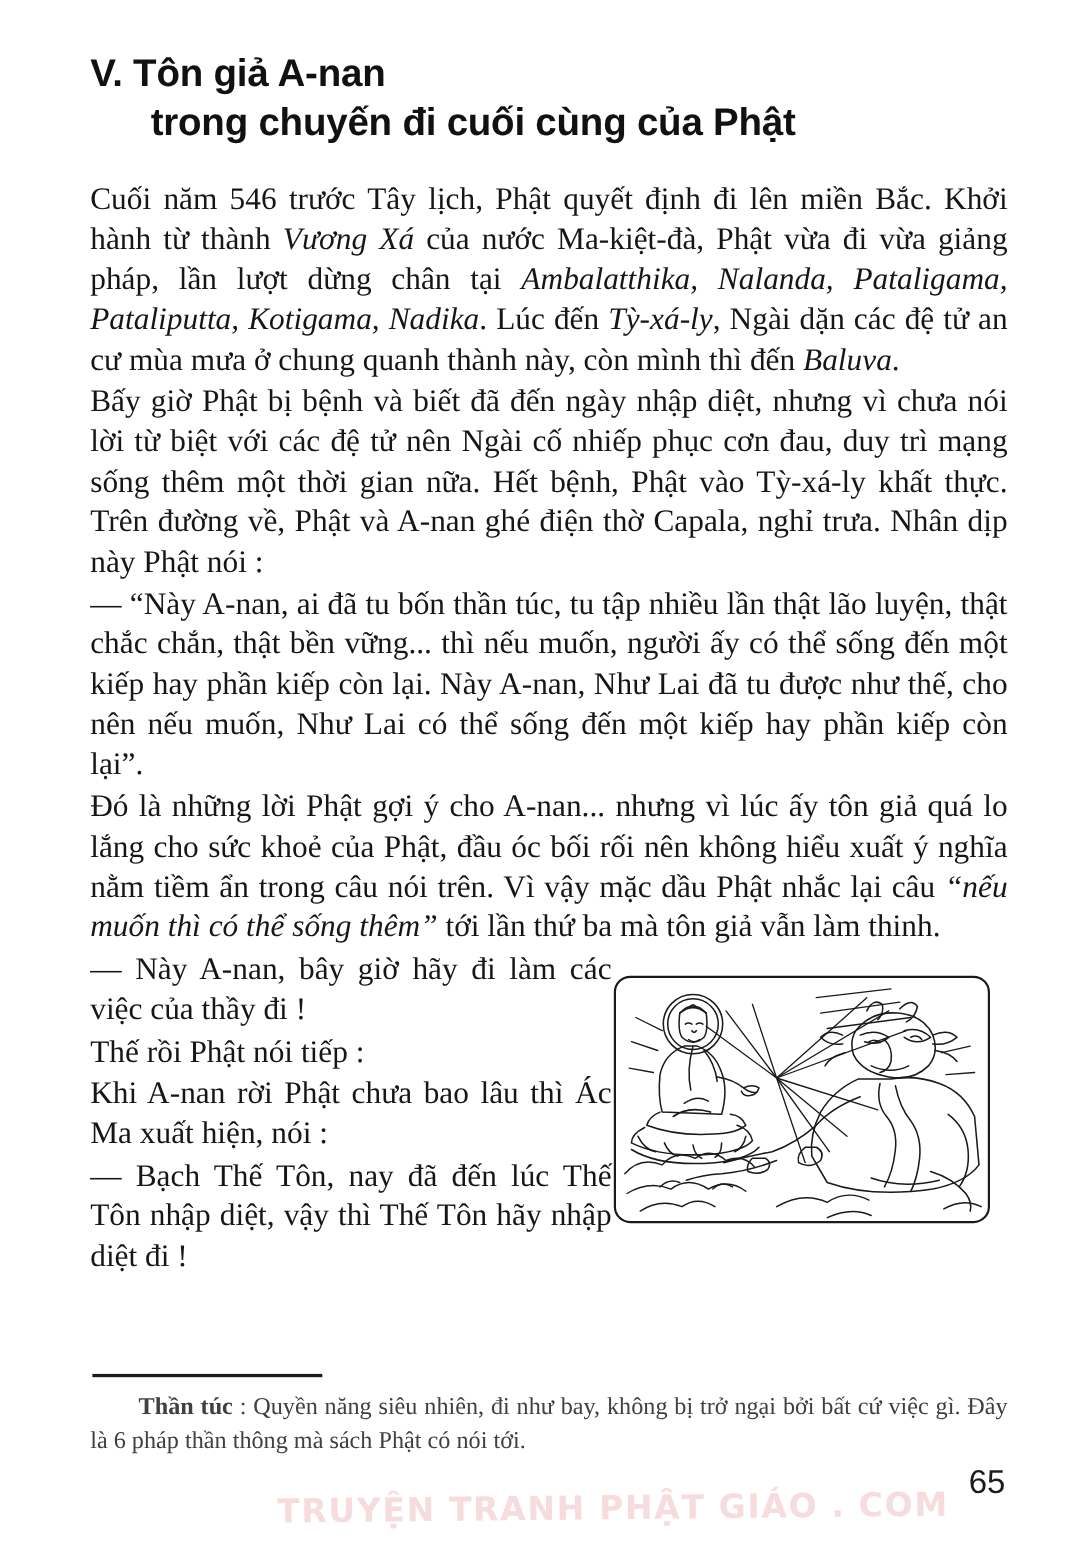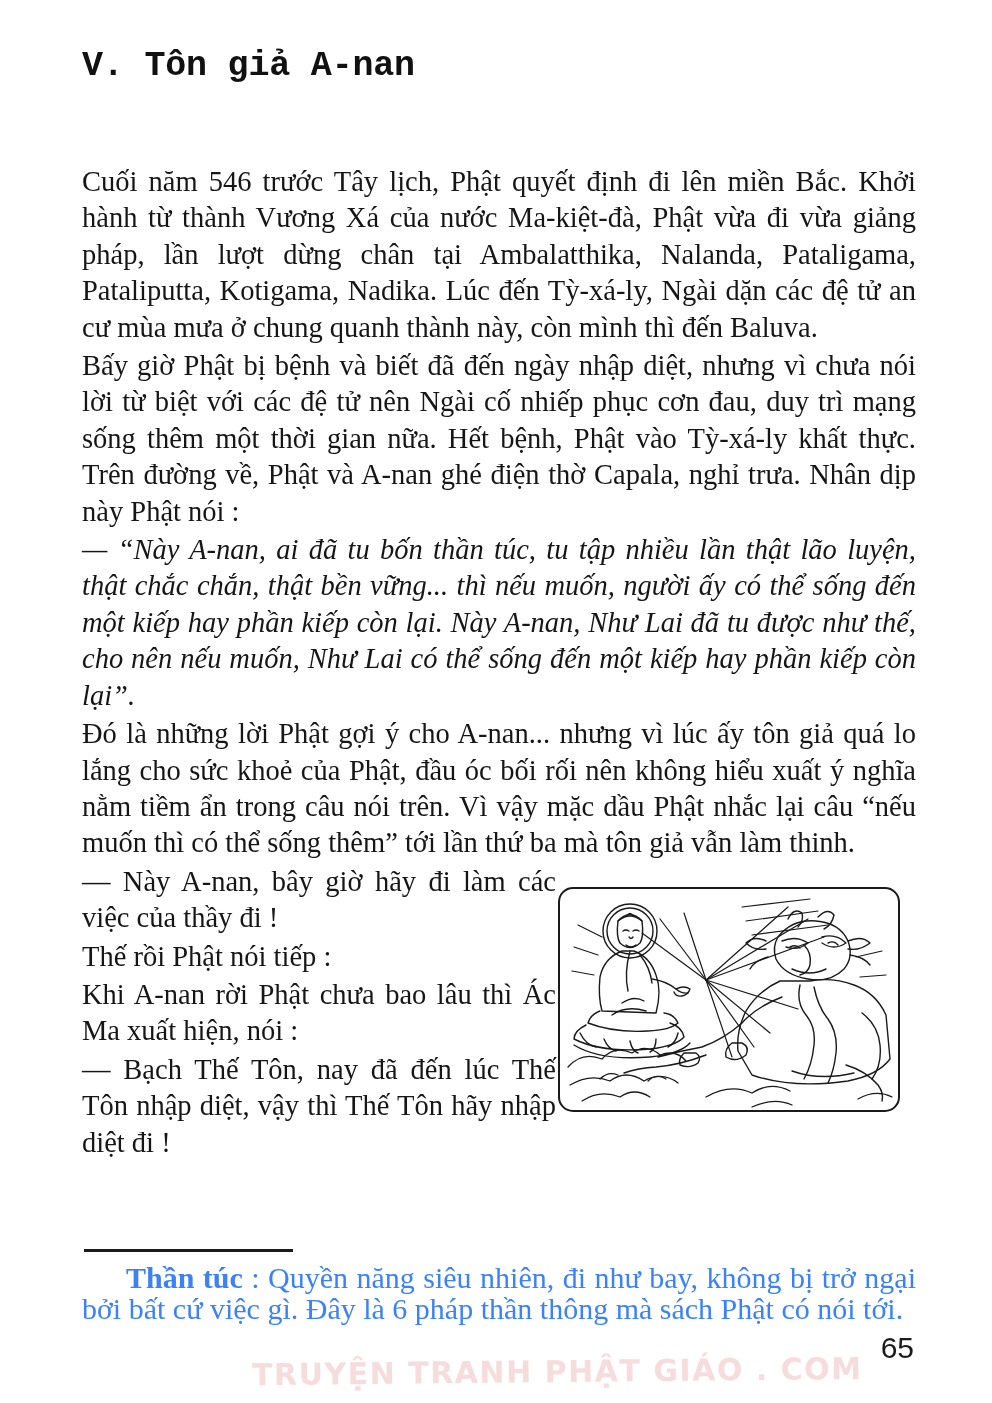--- a/index.html
+++ b/index.html
@@ -16,21 +16,21 @@
     font-family: "Liberation Serif", "DejaVu Serif", serif;
     color: #161616;
   }
 
   
   .title-block {
     position: absolute;
     left: 82px;
     top: 44px;
     width: 840px;
-    font-family: Liberation Mono, monospace;
+    font-family: Liberation Sans, sans-serif;
     font-weight: bold;
     font-size: 35px;
     line-height: 45px;
     letter-spacing: -0.2px;
     color: #111111;
   }
   .title-line-2 {
     padding-left: 55px;
   }
 
@@ -44,23 +44,22 @@
   p.para {
     margin: 0 0 2px 0;
     font-size: 28.5px;
     line-height: 36.4px;
     text-align: justify;
     text-justify: inter-word;
     hyphens: none;
     color: #161616;
   }
   p.para.italic {
-    font-style: italic;
-  }
-  .it { }
+  }
+  .it { font-style: italic; }
 
   
   .illus-spacer {
     float: right;
     width: 360px;
     height: 246px;
     shape-outside: inset(0);
     margin: 0;
   }
 
@@ -81,24 +80,24 @@
     top: 1249px;
     width: 209px;
     height: 0;
     border-top: 3px solid #1b1b1b;
   }
   .footnote {
     position: absolute;
     left: 82px;
     top: 1262px;
     width: 834px;
-    font-size: 30px;
+    font-size: 22px;
     line-height: 31px;
     text-align: justify;
-    color: #3b82f6;
+    color: #404040;
   }
   .footnote .fn-indent { display: inline-block; width: 44px; }
   .footnote .fn-term { font-weight: bold; }
 
   
   .page-number {
     position: absolute;
     right: 78px;
     top: 1331px;
     font-size: 30px;
@@ -122,20 +121,21 @@
     user-select: none;
   }
 </style>
 </head>
 <body>
 
 <div class="page">
 
   <div class="title-block">
     <div class="title-line-1">V. Tôn giả A-nan</div>
+    <div class="title-line-2">trong chuyến đi cuối cùng của Phật</div>
   </div>
 
   <div class="body-col">
 
     <p class="para"><span>Cuối năm 546 trước Tây lịch, Phật quyết định đi lên miền Bắc. Khởi hành từ thành </span><span class="it">Vương Xá</span><span> của nước Ma-kiệt-đà, Phật vừa đi vừa giảng pháp, lần lượt dừng chân tại </span><span class="it">Ambalatthika, Nalanda, Pataligama, Pataliputta, Kotigama, Nadika</span><span>. Lúc đến </span><span class="it">Tỳ-xá-ly</span><span>, Ngài dặn các đệ tử an cư mùa mưa ở chung quanh thành này, còn mình thì đến </span><span class="it">Baluva</span><span>.</span></p>
 
     <p class="para">Bấy giờ Phật bị bệnh và biết đã đến ngày nhập diệt, nhưng vì chưa nói lời từ biệt với các đệ tử nên Ngài cố nhiếp phục cơn đau, duy trì mạng sống thêm một thời gian nữa. Hết bệnh, Phật vào Tỳ-xá-ly khất thực. Trên đường về, Phật và A-nan ghé điện thờ Capala, nghỉ trưa. Nhân dịp này Phật nói :</p>
 
     <p class="para italic">— “Này A-nan, ai đã tu bốn thần túc, tu tập nhiều lần thật lão luyện, thật chắc chắn, thật bền vững... thì nếu muốn, người ấy có thể sống đến một kiếp hay phần kiếp còn lại. Này A-nan, Như Lai đã tu được như thế, cho nên nếu muốn, Như Lai có thể sống đến một kiếp hay phần kiếp còn lại”.</p>
 

